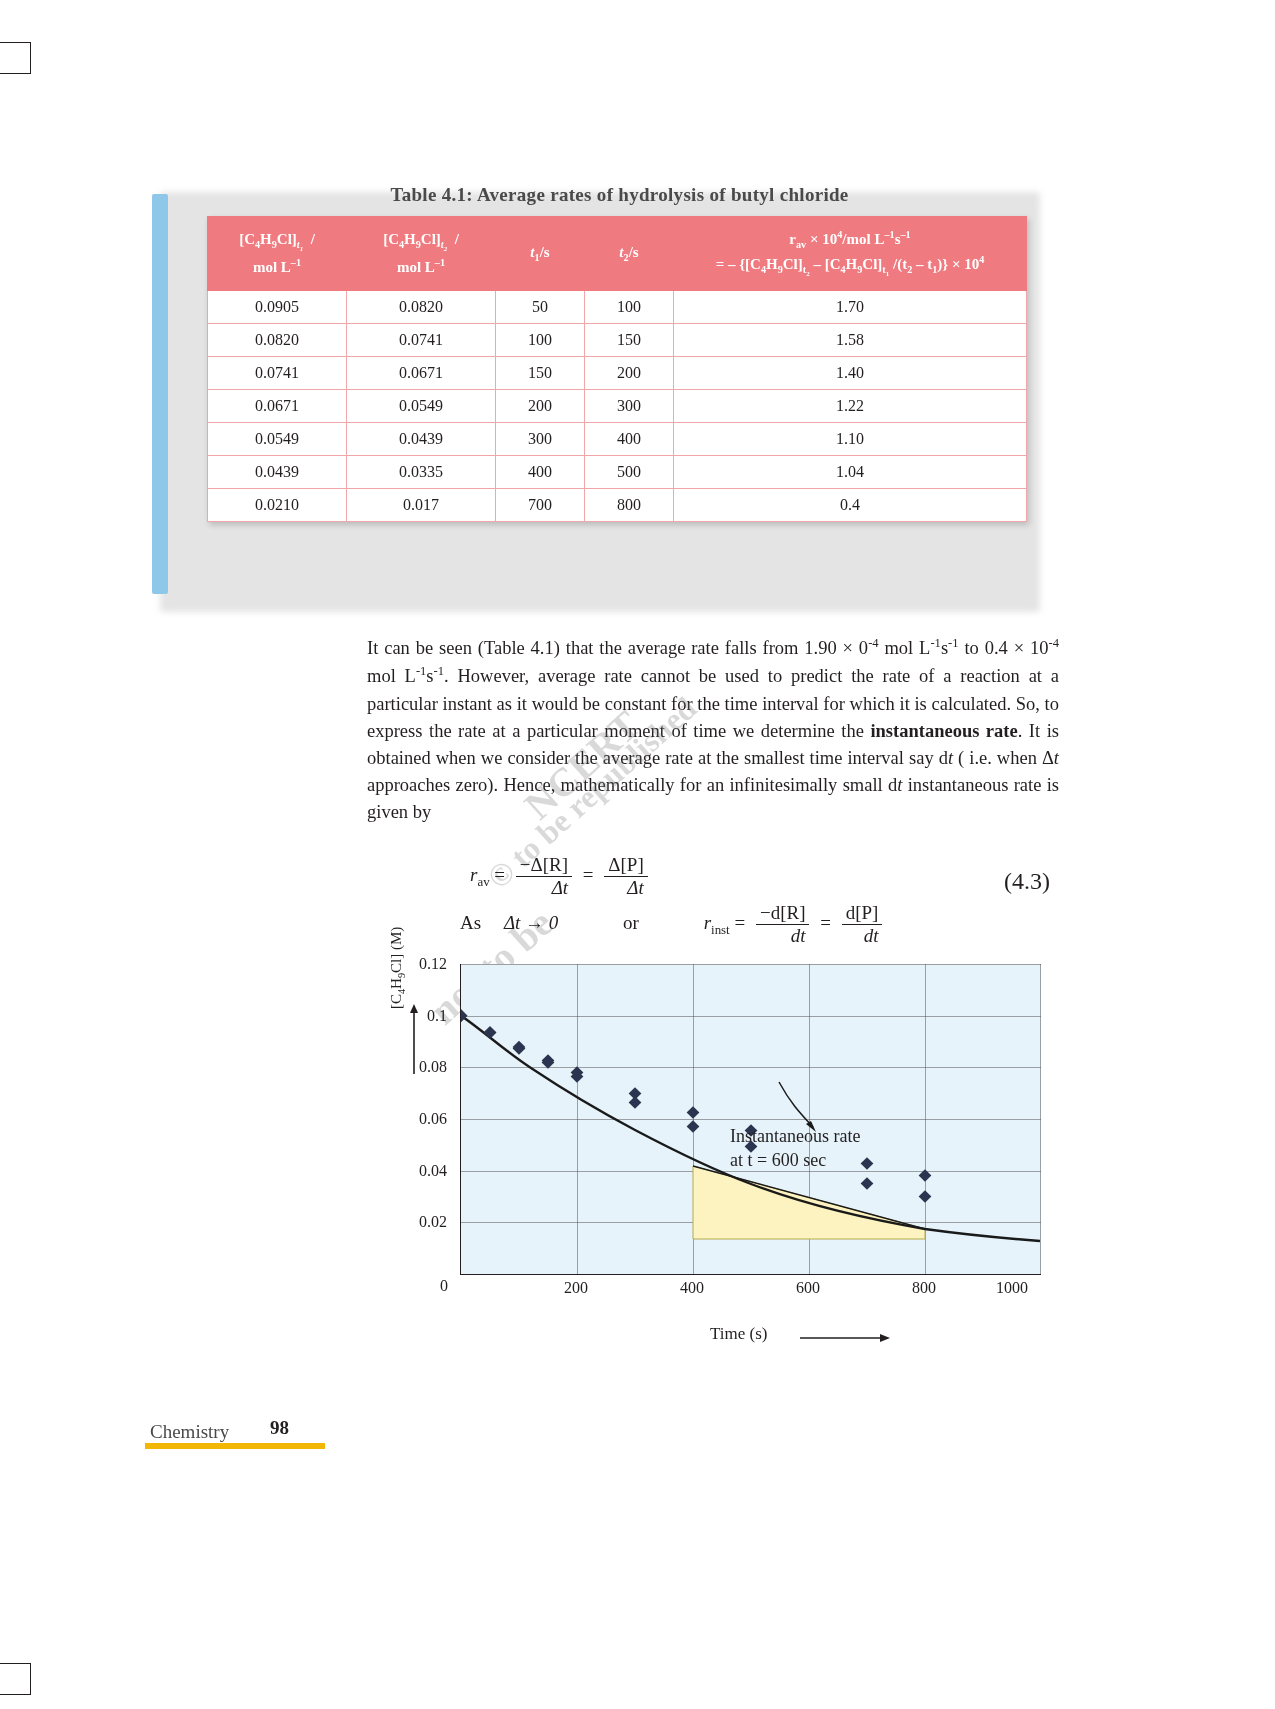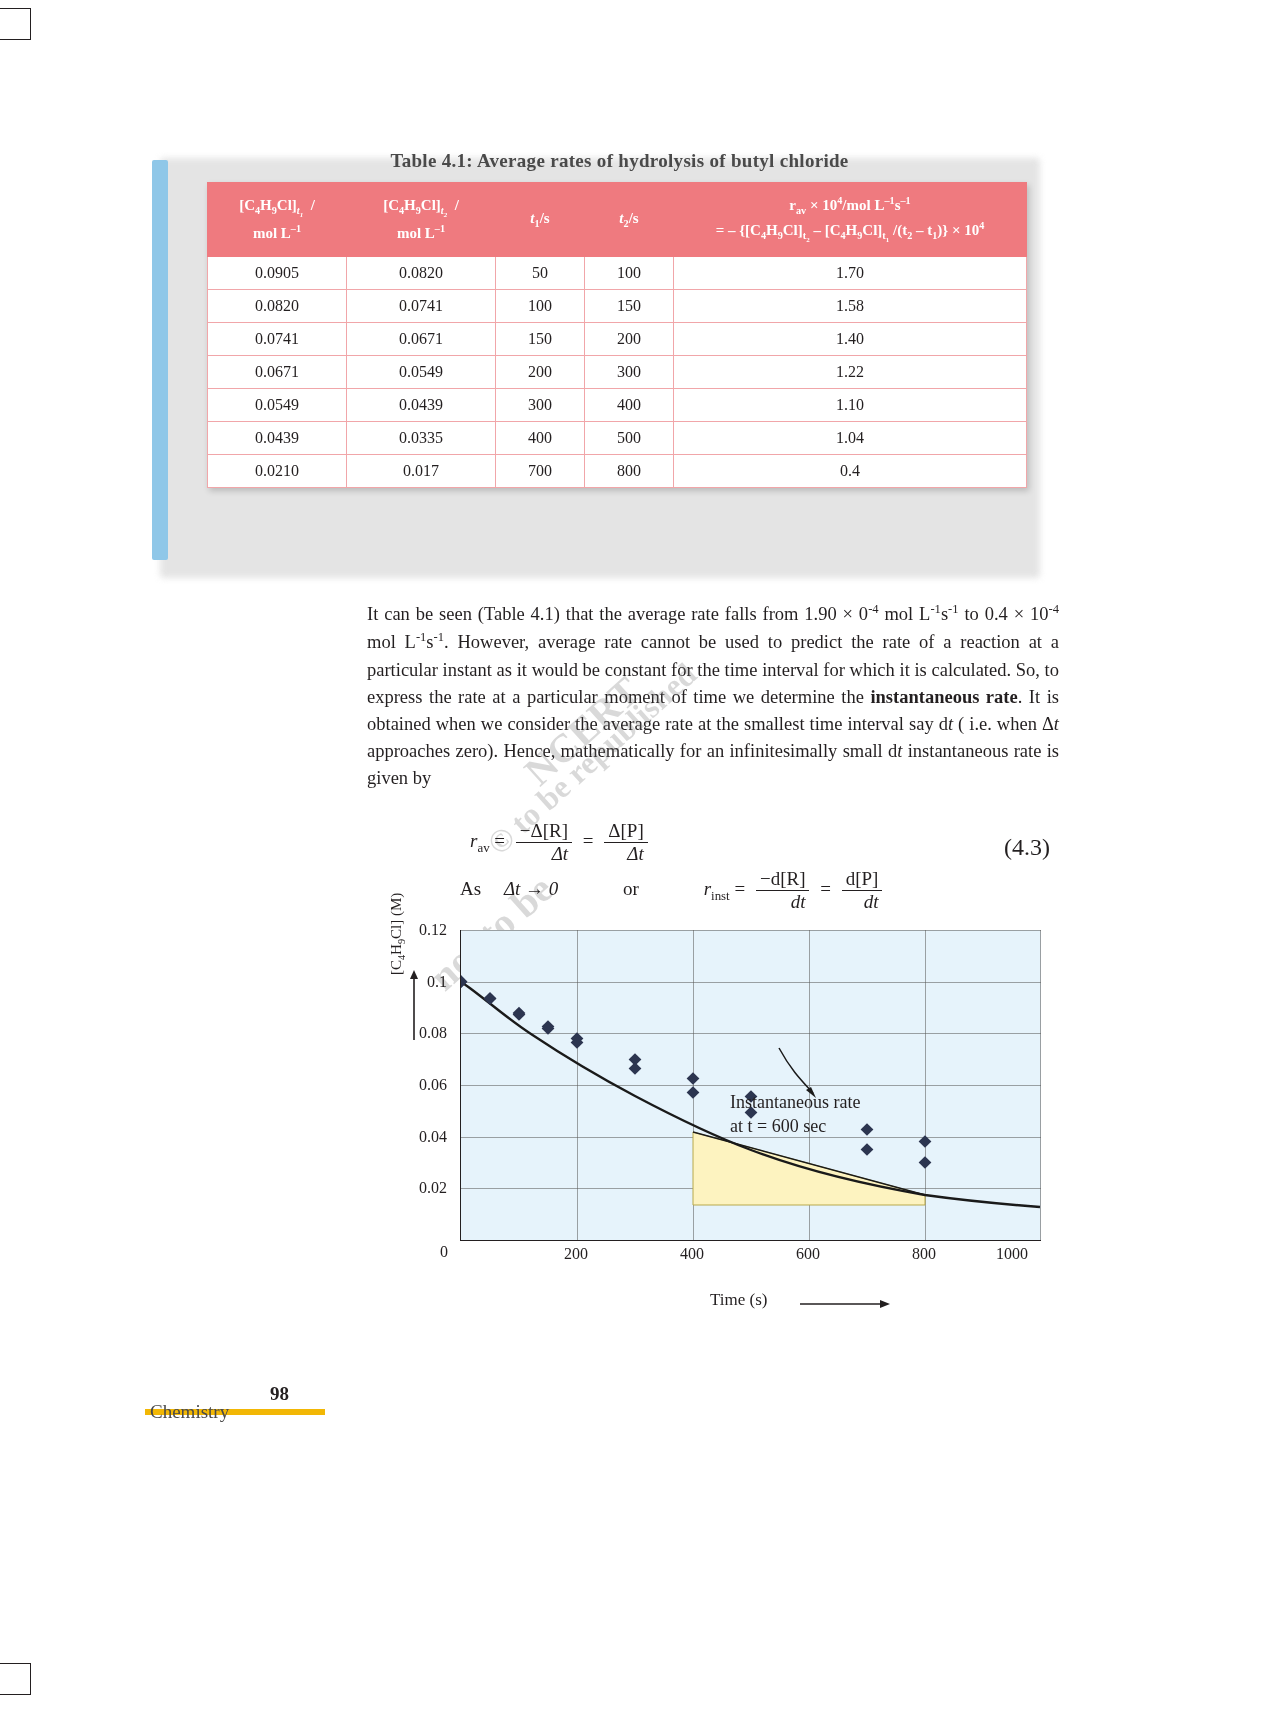--- a/index.html
+++ b/index.html
@@ -4,21 +4,21 @@
 <style>
   html,body{margin:0;padding:0;}
   body{
     width:1275px;height:1709px;
     background:#ffffff;
     font-family:"Liberation Serif", serif;
     color:#231f20;
     position:relative;
     overflow:hidden;
   }
-  .page{position:absolute;inset:0;}
+  .page{position:absolute;inset:0;margin-top:34px;}
 
   
   .crop{position:absolute;width:30px;height:30px;border:1px solid #231f20;}
   .crop.tl{left:0;top:8px;border-left:none;}
   .crop.bl{left:0;bottom:14px;border-left:none;}
 
   
   .table-block{position:absolute;left:152px;top:150px;width:880px;}
   .table-shadow{
     position:absolute;left:8px;top:8px;width:880px;height:420px;
@@ -101,21 +101,21 @@
   }
   .figcap{
     position:absolute;left:8px;top:320px;width:200px;
     font-style:italic;font-size:17px;line-height:1.33;
   }
   .figcap .t{font-weight:bold;}
 
   
   .footer{position:absolute;left:150px;top:1383px;width:175px;}
   .footer .rule{position:absolute;left:-5px;top:26px;width:180px;height:6px;background:#f2b705;}
-  .footer .chem{position:absolute;left:0;top:18px;font-size:19px;color:#4a4a4a;}
+  .footer .chem{position:absolute;left:0;top:4px;font-size:19px;color:#4a4a4a;}
   .footer .pg{position:absolute;left:120px;top:0;font-size:19px;font-weight:bold;color:#231f20;}
   .year{position:absolute;left:0;right:0;top:1585px;text-align:center;font-size:15px;color:#231f20;}
 </style>
 </head>
 <body>
 
 <div class="page">
 
   <div class="crop tl"></div>
   <div class="crop bl"></div>

